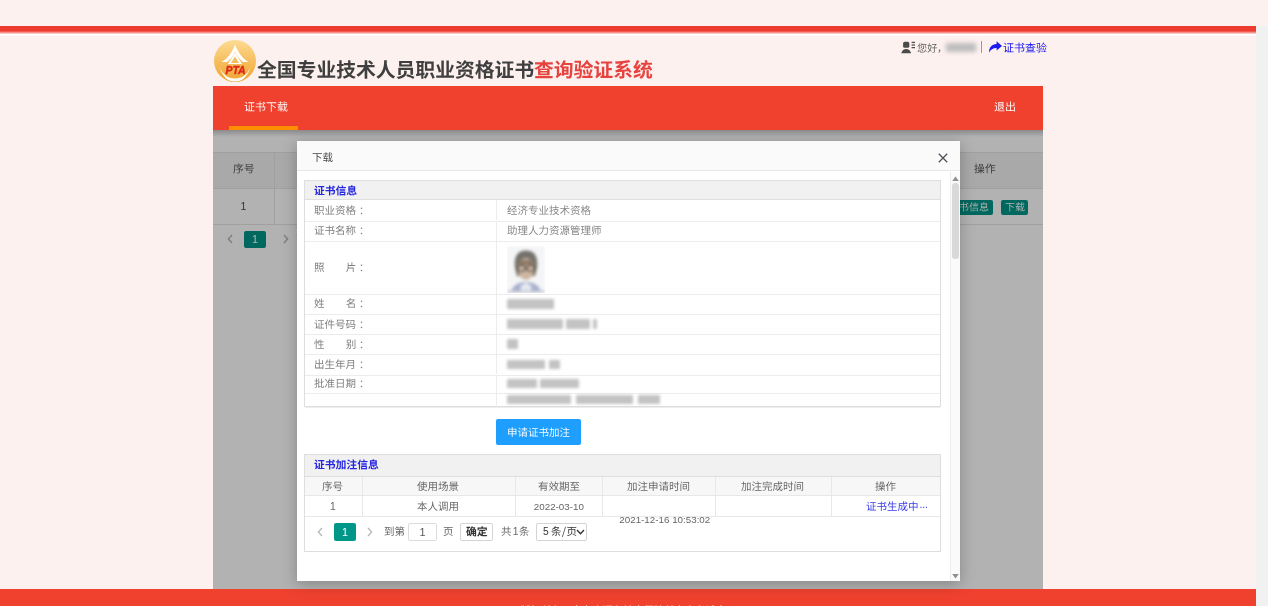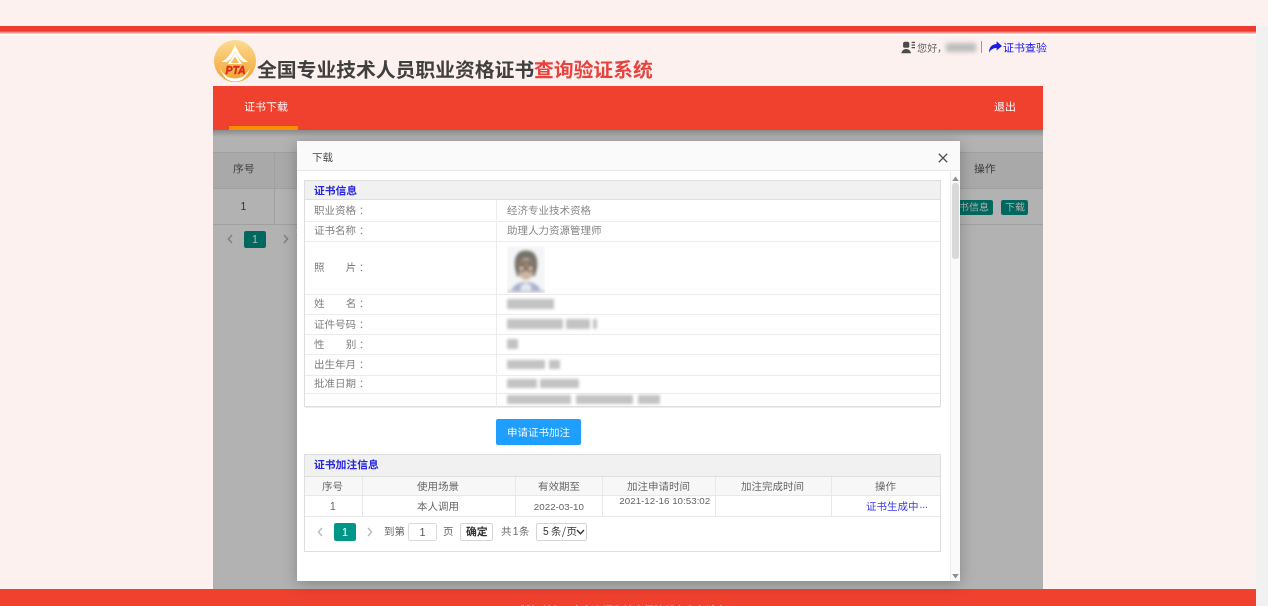--- a/index.html
+++ b/index.html
@@ -545,21 +545,21 @@
     <div style="position:absolute;left:304.3px;top:470.1px;width:57.19999999999999px;height:20px;font:10.3px 'Liberation Sans',sans-serif;color:#666;display:flex;align-items:center;justify-content:center;">1</div>
     <svg style="position:absolute;left:417.4px;top:471.6px;overflow:visible" width="42.0" height="14.7">
       <g fill="#666666" transform="translate(0,12.18) scale(0.010500,-0.010500)">
         <use href="#g103" x="0"></use>
         <use href="#g5" x="1000"></use>
         <use href="#g104" x="2000"></use>
         <use href="#g94" x="3000"></use>
       </g>
     </svg>
     <div style="position:absolute;left:515.3px;top:470.1px;width:87.10000000000002px;height:20px;font:9.8px 'Liberation Sans',sans-serif;color:#666;display:flex;align-items:center;justify-content:center;">2022-03-10</div>
-    <div style="position:absolute;left:608.4px;top:464px;width:112.80000000000007px;height:20px;font:9.8px 'Liberation Sans',sans-serif;color:#666;display:flex;align-items:center;justify-content:center;">2021-12-16 10:53:02</div>
+    <div style="position:absolute;left:608.4px;top:483px;width:112.80000000000007px;height:20px;font:9.8px 'Liberation Sans',sans-serif;color:#666;display:flex;align-items:center;justify-content:center;">2021-12-16 10:53:02</div>
     <svg style="position:absolute;left:866.4px;top:471.6px;overflow:visible" width="52.5" height="14.7">
       <g fill="#3a3af0" transform="translate(0,12.18) scale(0.010500,-0.010500)">
         <use href="#g41" x="0"></use>
         <use href="#g42" x="1000"></use>
         <use href="#g80" x="2000"></use>
         <use href="#g102" x="3000"></use>
         <use href="#g18" x="4000"></use>
       </g>
     </svg>
     <div style="position:absolute;left:919.4px;top:469px;width:12px;height:15px;font:10.3px 'Liberation Sans',sans-serif;color:#3a3af0;display:flex;align-items:flex-end;">...</div>

